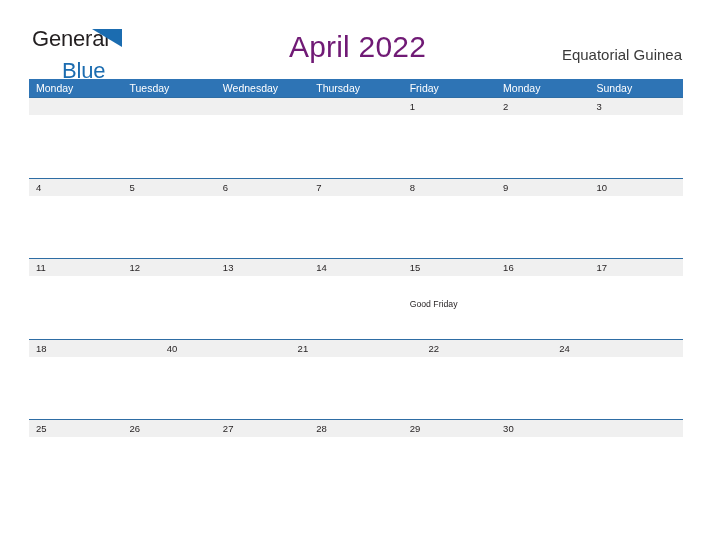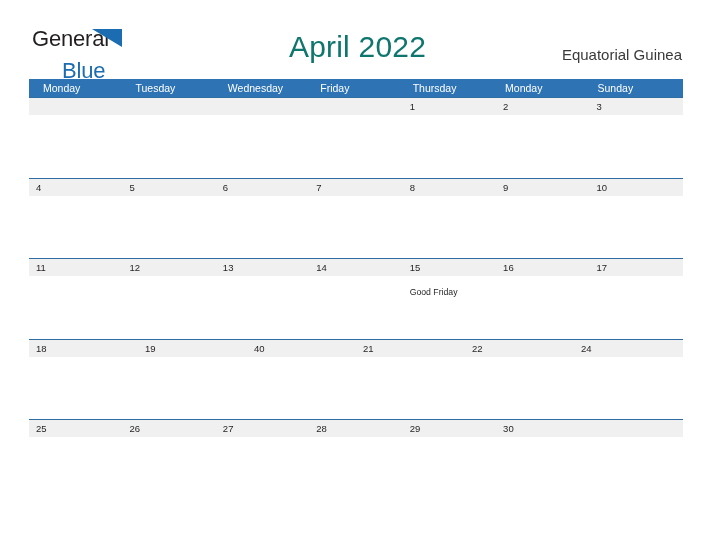--- a/index.html
+++ b/index.html
@@ -68,21 +68,21 @@
   }
 
   
   .title {
     position: absolute;
     left: 0;
     right: 4px;
     top: 30px;
     text-align: center;
     font-size: 30px;
-    color: #0f766e;
+    color: #701a75;
     font-weight: normal;
     letter-spacing: 0.2px;
     margin-left: 7px;
   }
 
   
   .country {
     position: absolute;
     right: 30px;
     top: 46px;
@@ -97,21 +97,20 @@
     left: 29px;
     top: 79px;
     width: 654px;
   }
 
   .weekday-row {
     display: flex;
     background: #2e74b5;
     height: 18px;
     align-items: flex-start;
-    padding-left: 7px;
   }
   .weekday {
     flex: 1 1 0;
     color: #ffffff;
     font-size: 10.5px;
     padding-left: 7px;
     box-sizing: border-box;
     line-height: 18px;
     white-space: nowrap;
   }
@@ -144,21 +143,21 @@
     display: block;
   }
   .day-body {
     display: flex;
     height: 62px;
   }
   .day-body-cell {
     flex: 1 1 0;
     box-sizing: border-box;
     padding-left: 7px;
-    padding-top: 5px;
+    padding-top: 17px;
   }
   .event {
     font-size: 8.7px;
     color: #231f20;
     line-height: 11px;
     white-space: nowrap;
   }
   .empty-cell .day-num { visibility: hidden; }
 </style>
 </head>
@@ -183,22 +182,22 @@
     <div class="country">Equatorial Guinea</div>
 
   </div>
 
   <div class="calendar">
 
     <div class="weekday-row">
       <div class="weekday">Monday</div>
       <div class="weekday">Tuesday</div>
       <div class="weekday">Wednesday</div>
+      <div class="weekday">Thursday</div>
       <div class="weekday">Friday</div>
-      <div class="weekday">Thursday</div>
       <div class="weekday">Monday</div>
       <div class="weekday">Sunday</div>
     </div>
 
     <div class="week-row">
       <div class="day-band">
         <div class="day-cell">
             <span class="day-num"></span>
           </div>
         <div class="day-cell">
@@ -300,23 +299,20 @@
         <div class="day-body-cell"><span class="event"></span></div>
       </div>
     </div>
 
     <div class="week-row">
       <div class="day-band">
         <div class="day-cell">
             <span class="day-num">18</span>
           </div>
         <div class="day-cell">
-            <span class="day-num">19</span>
-          </div>
-        <div class="day-cell">
             <span class="day-num">40</span>
           </div>
         <div class="day-cell">
             <span class="day-num">21</span>
           </div>
         <div class="day-cell">
             <span class="day-num">22</span>
           </div>
         <div class="day-cell">
             <span class="day-num">24</span>

